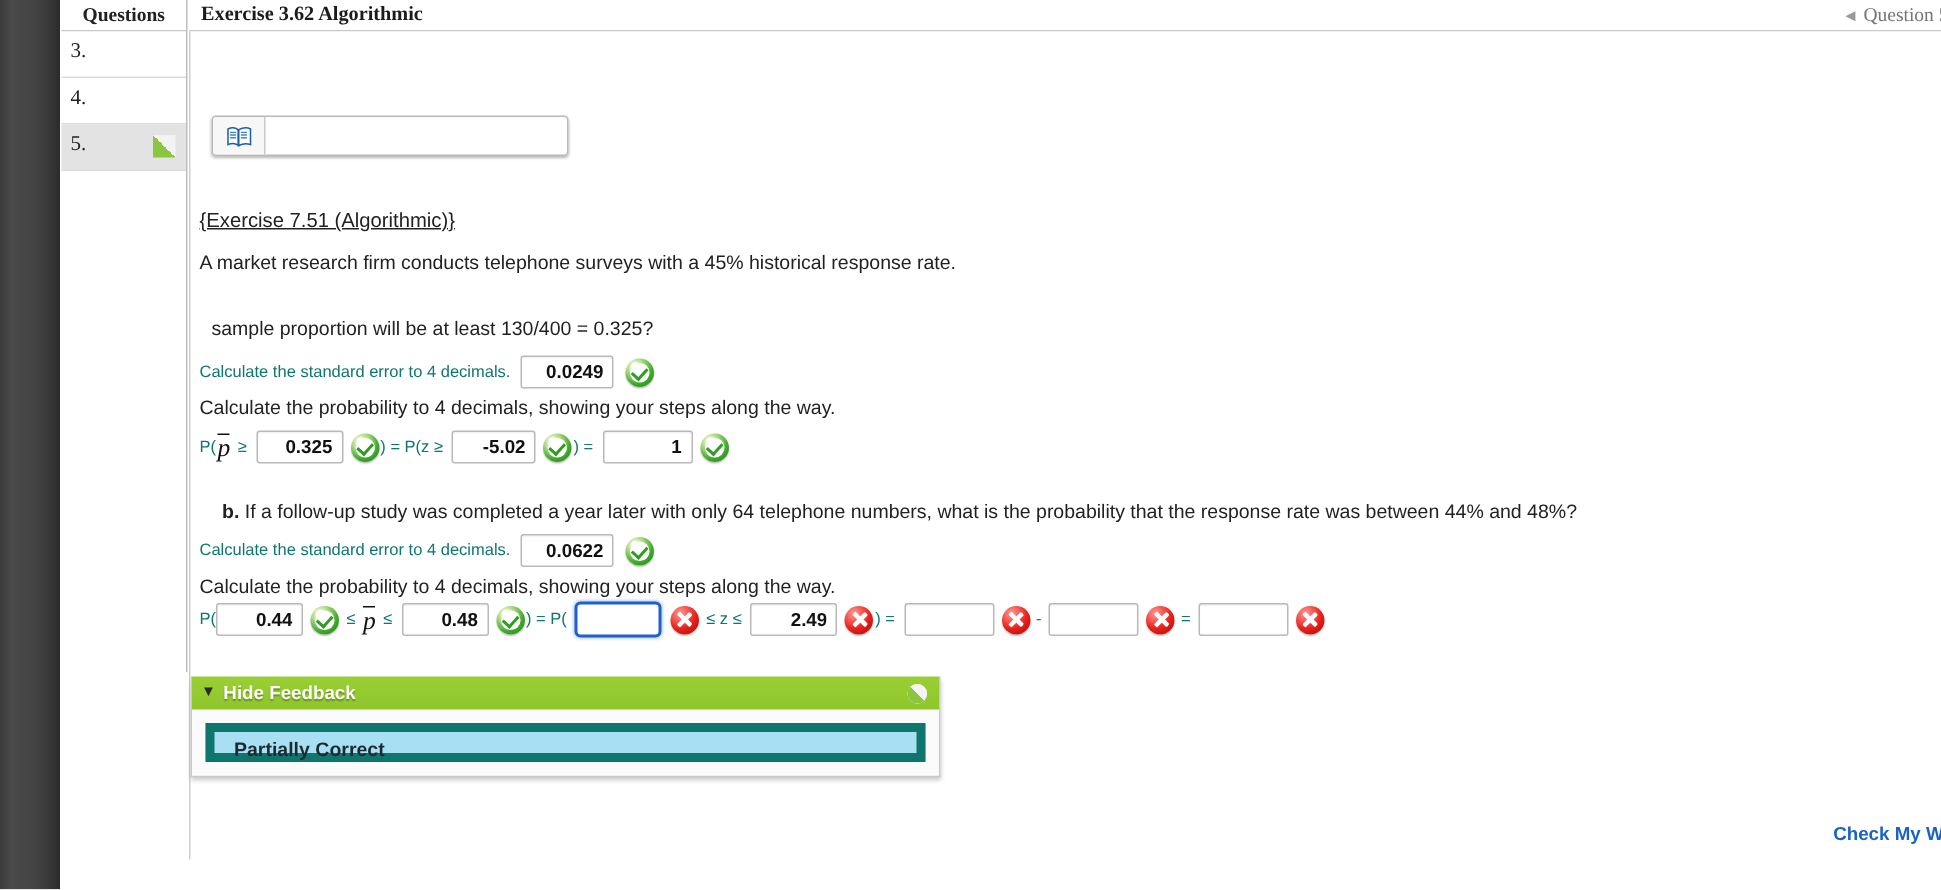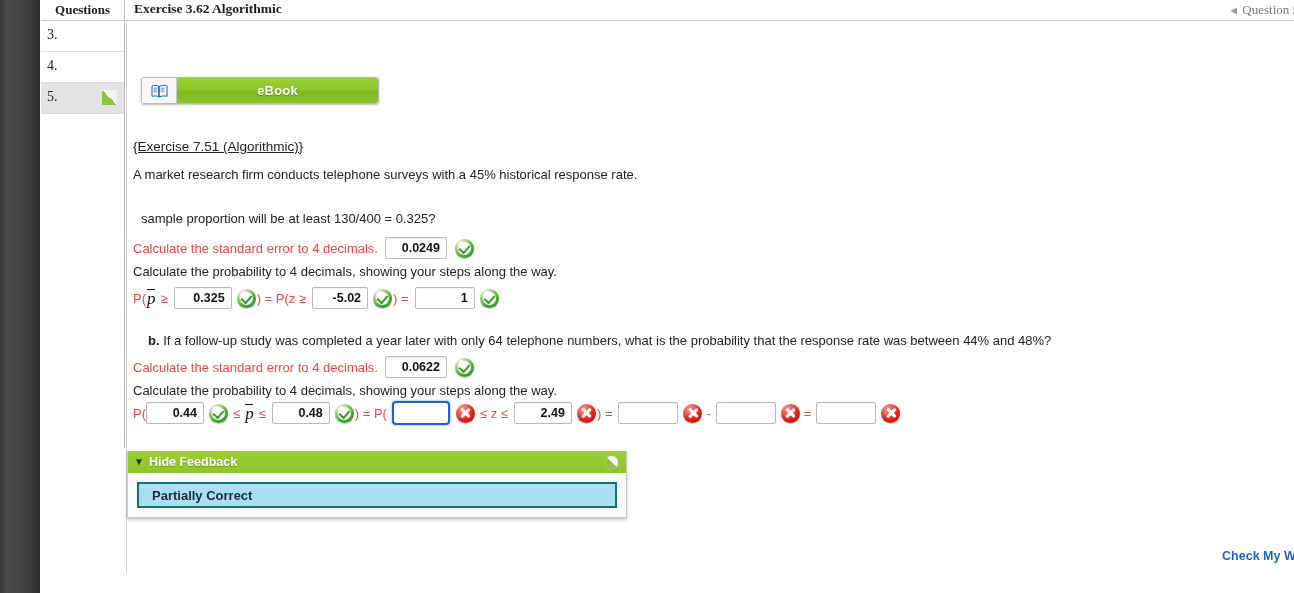--- a/index.html
+++ b/index.html
@@ -145,21 +145,21 @@
 
   
   .ptext {
     position: absolute;
     font-size: 13px; color: #222; line-height: 22px;
     white-space: nowrap;
   }
   .ptext b { font-weight: bold; }
 
   .row { position: absolute; display: flex; align-items: center; white-space: nowrap; }
-  .lbl { font-size: 13px; color: #ef4444; }
+  .lbl { font-size: 11px; color: #0f766e; }
 
   
   .abox {
     height: 22px; border: 1px solid #b9b9b9; background: #fff;
     border-radius: 2px;
     font-family: "Liberation Sans", sans-serif;
     font-size: 12.5px; font-weight: bold; color: #111;
     text-align: right; padding: 0 6px 0 4px;
     line-height: 20px;
     box-shadow: inset 0 1px 1px rgba(0,0,0,0.05);
@@ -240,21 +240,21 @@
     border-radius:50%; background:#ffffff;
     overflow:hidden; box-shadow: inset 0 0 0 1px #cfcfcf;
   }
   .fb-badge::before {
     content:""; position:absolute; inset:0;
     background: linear-gradient(45deg, #8cc63e 0 50%, #f4f4f4 50% 100%);
   }
   .fb-body { padding: 9px; background:#fbfbfb; }
   .fb-result {
     background: #a8dff2;
-    border: 2px solid #0f766e;
+    border: 6px solid #0f766e;
     height: 26px; line-height: 24px;
     padding-left: 13px;
     font-weight: bold; font-size: 13px; color: #1c2b33;
   }
 </style>
 </head>
 <body>
 
 <div id="page">
 
@@ -295,21 +295,20 @@
 
       <div class="ebook-wrap">
         <div class="ebook-ico-box">
           <svg class="book-svg" width="17" height="14" viewBox="0 0 17 14" aria-hidden="true">
             <path d="M1 2 C3 1, 6 1, 8 2.6 L8 13 C6 11.6, 3 11.6, 1 12.4 Z" fill="#ffffff" stroke="#1b5fa8" stroke-width="1"></path>
             <path d="M16 2 C14 1, 11 1, 8 2.6 L8 13 C11 11.6, 14 11.6, 16 12.4 Z" fill="#ffffff" stroke="#1b5fa8" stroke-width="1"></path>
             <path d="M2.4 4.2 H6.4 M2.4 6 H6.4 M2.4 7.8 H6.4 M9.6 4.2 H13.6 M9.6 6 H13.6 M9.6 7.8 H13.6" stroke="#3b86cf" stroke-width="0.9"></path>
             <path d="M8 2.6 L8 13" stroke="#1b5fa8" stroke-width="1.1"></path>
           </svg>
         </div>
-        <div class="ebook-label">eBook</div>
       </div>
 
       <div class="ex-link">{Exercise 7.51 (Algorithmic)}</div>
 
       <div class="ptext" style="left:6px; top:143px;">A market research firm conducts telephone surveys with a 45% historical response rate.</div>
 
       <div class="ptext" style="left:14px; top:187px;">sample proportion will be at least 130/400 = 0.325?</div>
 
       <div class="row" style="left:6px; top:216px;">
         <span class="lbl">Calculate the standard error to 4 decimals.</span>

